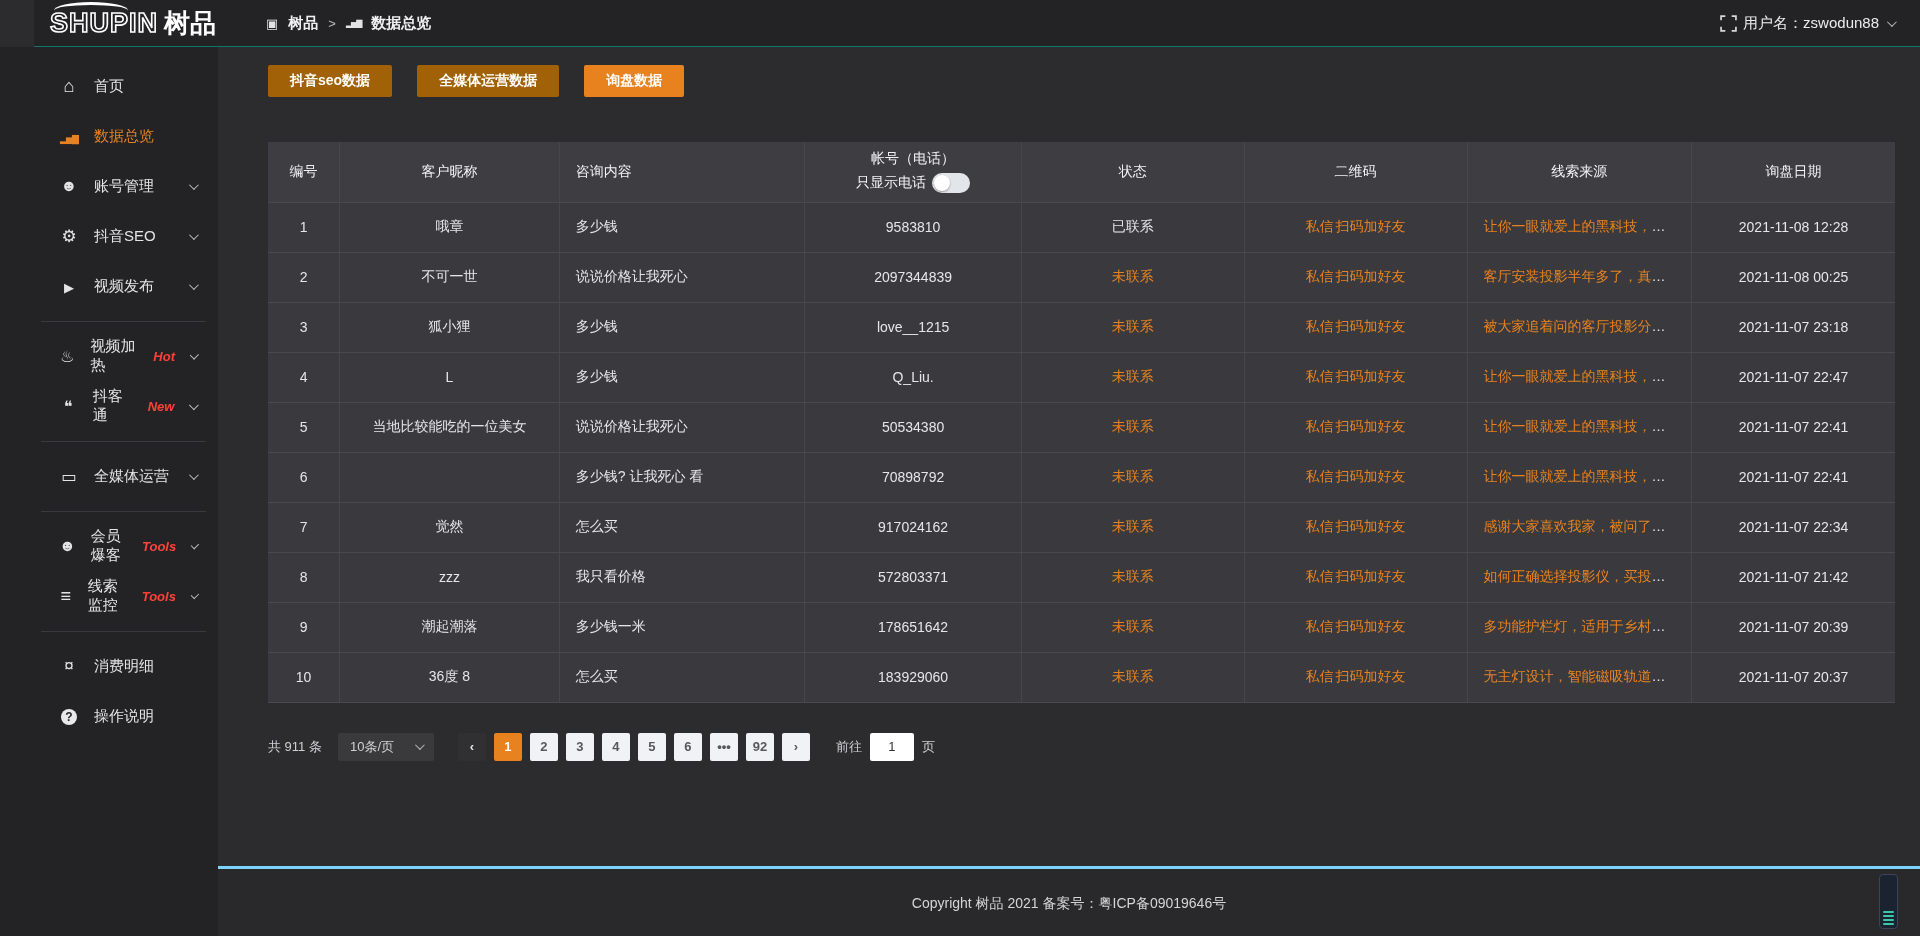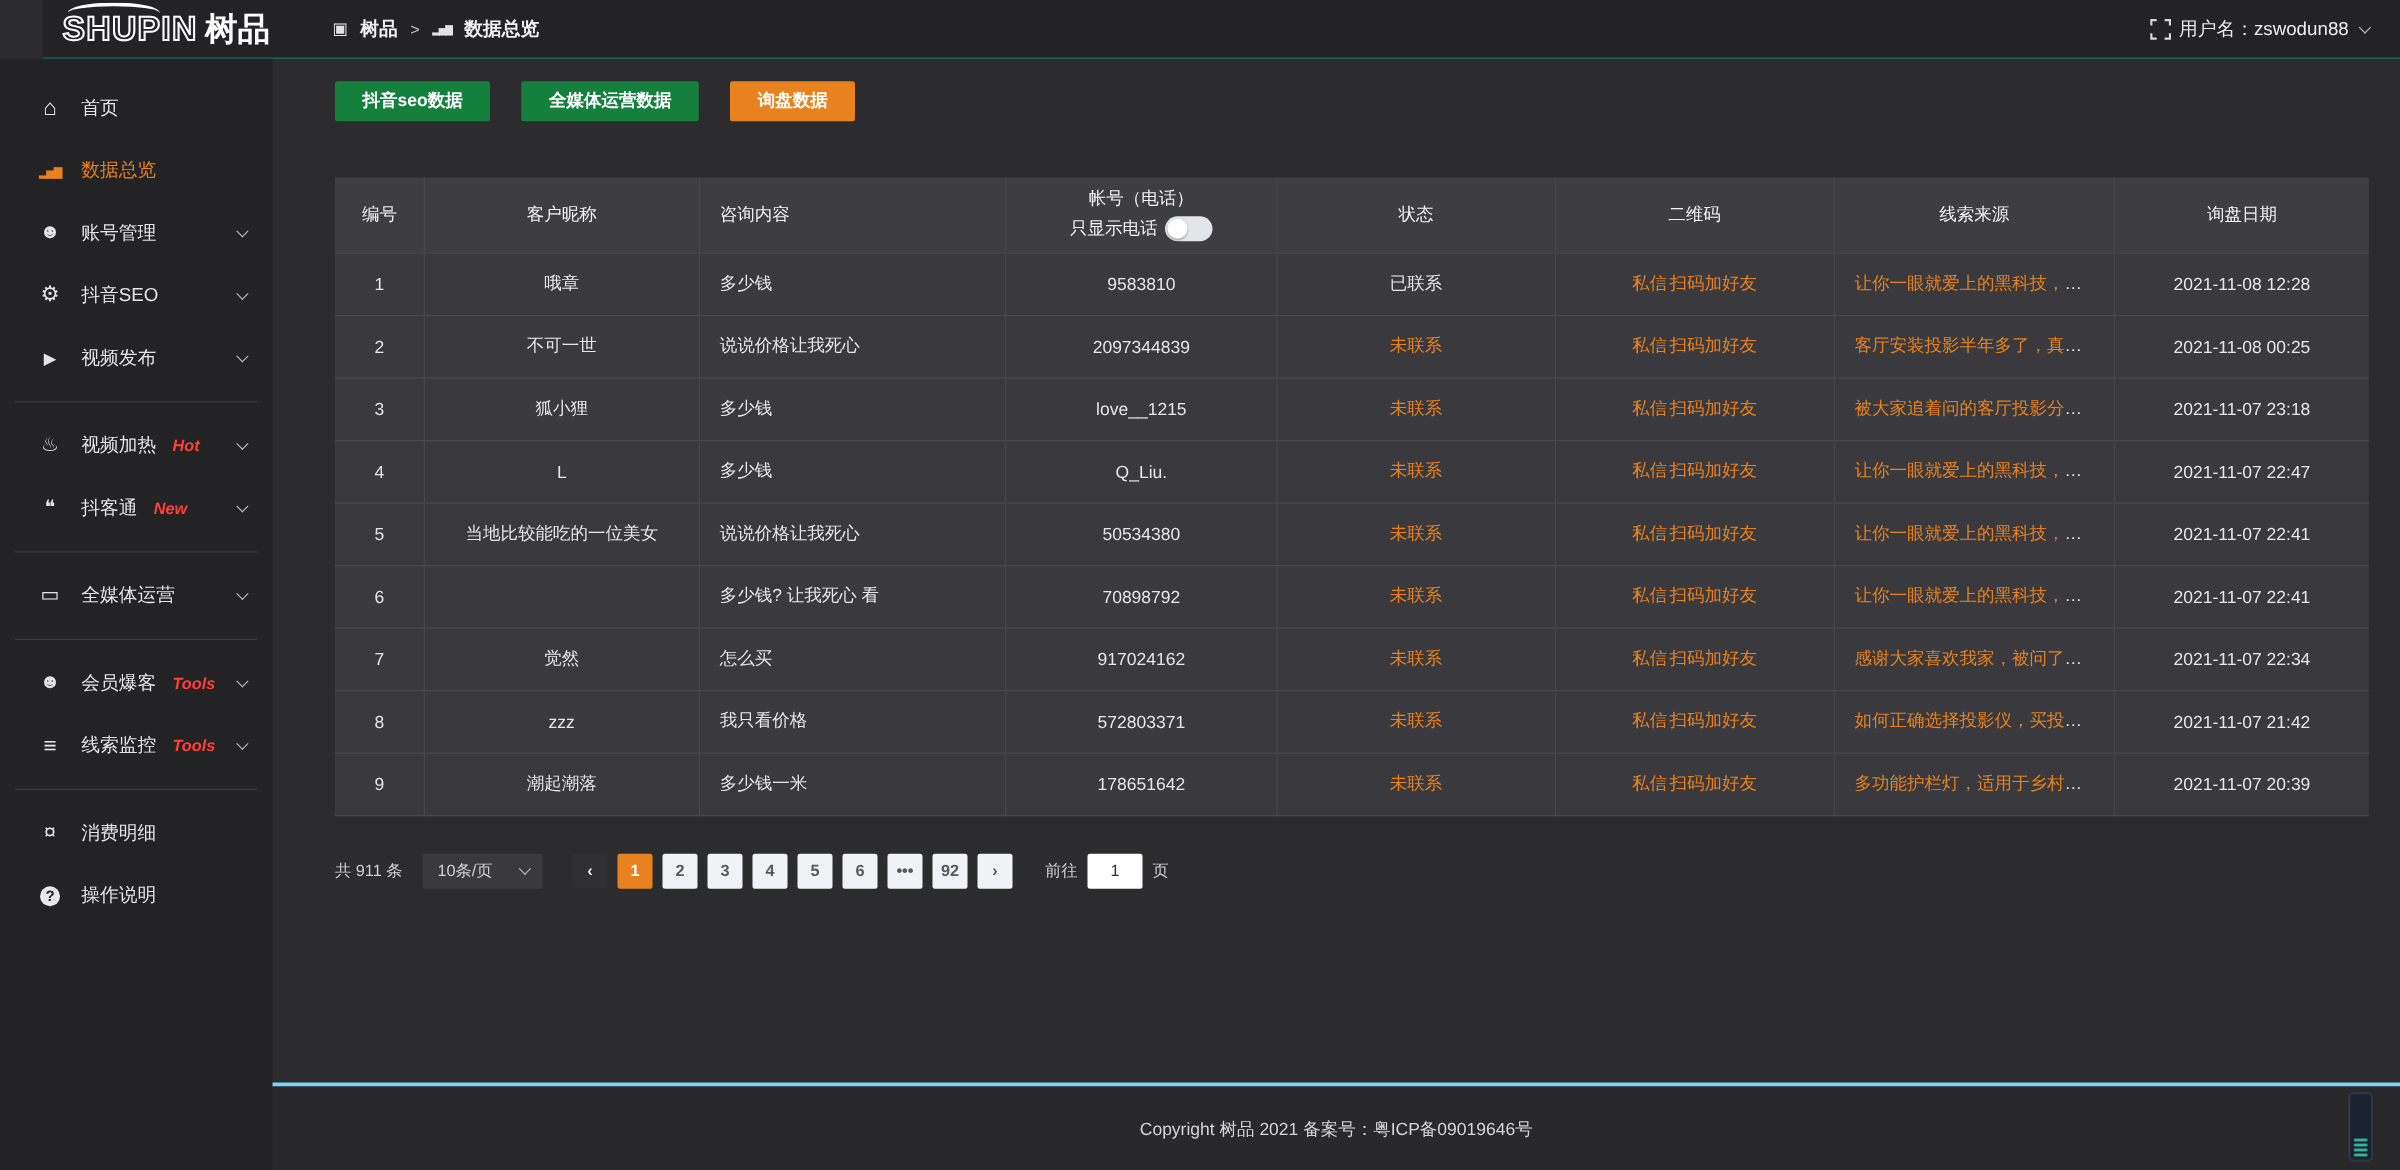--- a/index.html
+++ b/index.html
@@ -21,21 +21,21 @@
   .crumb-ico{font-size:13px; color:#e2e2e4;}
   .crumb-bars{font-size:8px; letter-spacing:-1px; color:#e2e2e4;}
   .crumb-sep{color:#bdbdc0; font-size:13px; font-weight:normal;}
   .top-right{margin-left:auto; display:flex; align-items:center; gap:6px; padding-right:26px;}
   .fullscreen-btn{display:flex; align-items:center; cursor:pointer;}
   .username{font-size:15px; color:#ececee; display:flex; align-items:center; gap:8px; cursor:pointer;}
   .chev{display:inline-block; width:7px; height:7px; border-right:1.5px solid currentColor; border-bottom:1.5px solid currentColor; transform:rotate(45deg) translateY(-2px); color:#b9b9bc;}
 
   
   .shell{display:flex; flex:1; min-height:0;}
-  .sidebar{width:218px; flex:0 0 218px; background:var(--side); padding-top:14px;}
+  .sidebar{width:218px; flex:0 0 218px; background:var(--side); padding-top:14px;padding-left:29px;}
   .menu-item{height:50px; display:flex; align-items:center; padding:0 22px 0 30px; gap:15px; color:#e4e4e6; font-size:15px; cursor:pointer; position:relative;}
   .menu-item[data-state="active"]{color:var(--accent);}
   .menu-item[data-divider="true"]{margin-top:20px;}
   .menu-item[data-divider="true"]::before{content:""; position:absolute; top:-10px; left:12px; right:12px; border-top:1px solid #3a3a3e;}
   .mi-icon{width:20px; text-align:center; font-size:15px; color:inherit;}
   [data-icon="home"]::before{content:"⌂"; font-size:18px;}
   [data-icon="chart"]::before{content:"▂▅▇"; font-size:9px; letter-spacing:-1px;}
   [data-icon="user"]::before{content:"☻"; font-size:16px;}
   [data-icon="gear"]::before{content:"⚙"; font-size:17px;}
   [data-icon="video"]::before{content:"▶"; font-size:13px;}
@@ -48,21 +48,21 @@
   [data-icon="wallet"]::before{content:"¤"; font-size:17px;}
   [data-icon="help"]::before{content:"?"; display:inline-block; width:16px; height:16px; border-radius:50%; background:#e9e9ea; color:#232326; font-weight:bold; font-size:12px; line-height:16px;}
   .mi-badge{font-size:13px; font-weight:bold; font-style:italic; margin-left:-2px;}
   .menu-item .chev{margin-left:auto;}
 
   
   .content-col{flex:1; display:flex; flex-direction:column; min-width:0;}
   .main{flex:1; padding:18px 25px 0 50px;}
 
   .tabs{display:flex; gap:25px;}
-  .tab-btn{height:32px; padding:0 22px; background:#15803d; border:none; border-radius:2px; color:#fff; font-size:14px; font-weight:bold; font-family:inherit; cursor:pointer;}
+  .tab-btn{height:32px; padding:0 22px; background:#a16207; border:none; border-radius:2px; color:#fff; font-size:14px; font-weight:bold; font-family:inherit; cursor:pointer;}
   .tab-btn[data-state="active"]{background:var(--accent);}
 
   .filters{display:flex; align-items:center; margin-top:12px; gap:13px;}
   .select{height:32px; background:#37373a; border-radius:2px; display:flex; align-items:center; padding:0 12px; color:var(--dim); cursor:pointer;}
   .select .chev{margin-left:auto;}
   .select-main{width:212px;}
   .range-btn{height:32px; width:52px; background:#fff; color:#333; border:1px solid #dcdcdc; border-radius:2px; font-size:13px; font-family:inherit; cursor:pointer; margin-left:0;}
   .range-btn[data-state="active"]{border:2px solid var(--accent);}
   .search-btn{height:32px; margin-left:22px; padding:0 16px; background:var(--accent); color:#fff; border:none; border-radius:3px; font-size:14px; font-weight:bold; font-family:inherit; display:flex; align-items:center; gap:6px; cursor:pointer;}
 
@@ -382,20 +382,37 @@
                   <span class="qr-links">
                     <span class="link">私信</span>
                     <span class="link">扫码加好友</span>
                   </span>
                 </div>
                 <div class="cell cell-left">
                   <span class="link">多功能护栏灯，适用于乡村文...</span>
                 </div>
                 <div class="cell">2021-11-07 20:39</div>
               </div>
+              <div class="tbl-row">
+                <div class="cell">10</div>
+                <div class="cell">36度 8</div>
+                <div class="cell cell-left">怎么买</div>
+                <div class="cell">183929060</div>
+                <div class="cell col-status" data-state="pending">未联系</div>
+                <div class="cell">
+                  <span class="qr-links">
+                    <span class="link">私信</span>
+                    <span class="link">扫码加好友</span>
+                  </span>
+                </div>
+                <div class="cell cell-left">
+                  <span class="link">无主灯设计，智能磁吸轨道灯...</span>
+                </div>
+                <div class="cell">2021-11-07 20:37</div>
+              </div>
             </div>
         </div>
 
         <div class="pager">
           <span class="pager-total">共 911 条</span>
           <div class="select select-pagesize">
             <span>10条/页</span>
             <i class="chev"></i>
           </div>
           <button class="page-btn pg-prev">‹</button>

